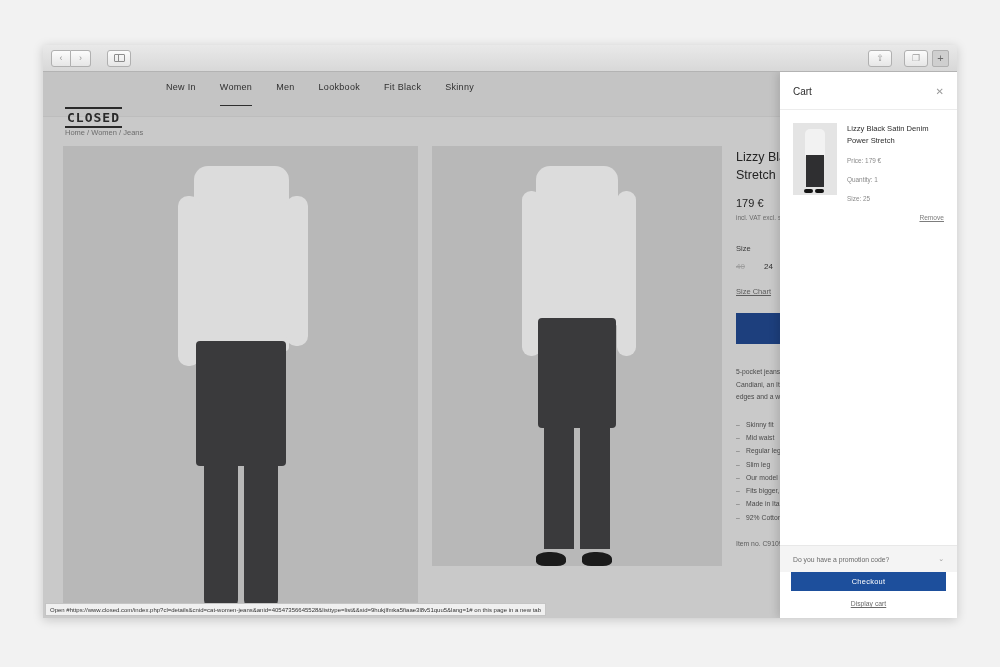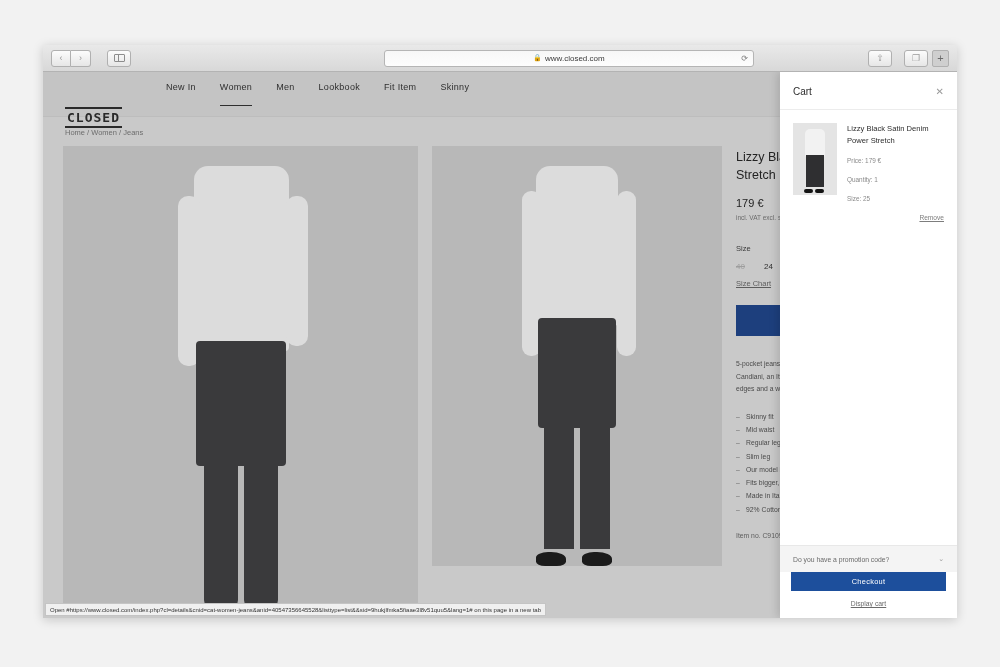--- a/index.html
+++ b/index.html
@@ -141,21 +141,21 @@
   .p-price { font-size: 11px; margin-top: 13px; color: #232323; }
   .p-vat { font-size: 6.5px; color: #6a6a6a; margin-top: 5px; }
   .size-label { font-size: 7.5px; margin-top: 23px; color: #3a3a3a; }
   .size-grid {
     display: grid; grid-template-columns: repeat(4, 28px);
     gap: 10px 0; margin-top: 9px;
   }
   .size { font-size: 8px; color: #2f2f2f; }
   .size.unavailable { color: #9d9d9d; text-decoration: line-through; }
   .size-chart {
-    font-size: 7.5px; color: #5d5d5d; margin-top: 8px;
+    font-size: 7.5px; color: #5d5d5d; margin-top: 16px;
     text-decoration: underline; display: inline-block;
   }
   .addcart {
     margin-top: 15px; height: 31px; width: 200px;
     background: #1d3f7d; border: none;
     color: #fff; font-size: 8.5px; letter-spacing: .5px;
   }
   .desc { font-size: 6.8px; line-height: 1.85; color: #4a4a4a; margin-top: 22px; }
   .bullets { margin-top: 14px; list-style: none; }
   .bullets li {
@@ -251,25 +251,20 @@
       <div class="tb-btn left">
           <span>‹</span>
         </div>
       <div class="tb-btn right">
           <span>›</span>
         </div>
     </div>
     <div class="tb-btn single">
       <span class="sidebar-glyph"></span>
     </div>
-    <div class="url-bar">
-      <span class="lock">🔒</span>
-      <span>www.closed.com</span>
-      <span class="reload">⟳</span>
-    </div>
     <div class="right-group">
       <div class="tb-btn single">
           <span>⇪</span>
         </div>
       <div class="tb-btn single">
           <span>❐</span>
         </div>
       <div class="plus-btn">
           <span>+</span>
         </div>
@@ -278,21 +273,21 @@
 
   <div class="page">
 
     <div class="site-header">
       <div class="logo">CLOSED</div>
       <nav class="mainnav">
         <a href="#">New In</a>
         <a href="#" class="active">Women</a>
         <a href="#">Men</a>
         <a href="#">Lookbook</a>
-        <a href="#">Fit Item</a>
+        <a href="#">Fit Black</a>
         <a href="#">Skinny</a>
       </nav>
     </div>
 
     <div class="breadcrumb">Home / Women / Jeans</div>
 
     <div class="content">
       <div class="gallery">
 
         <div class="photo p1">

